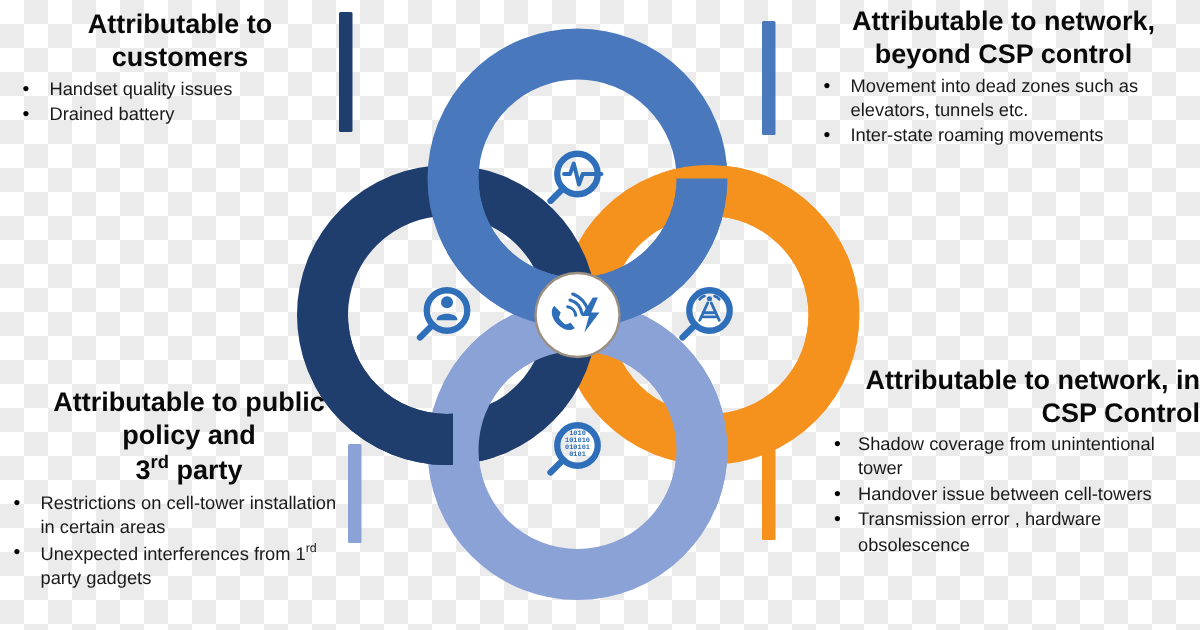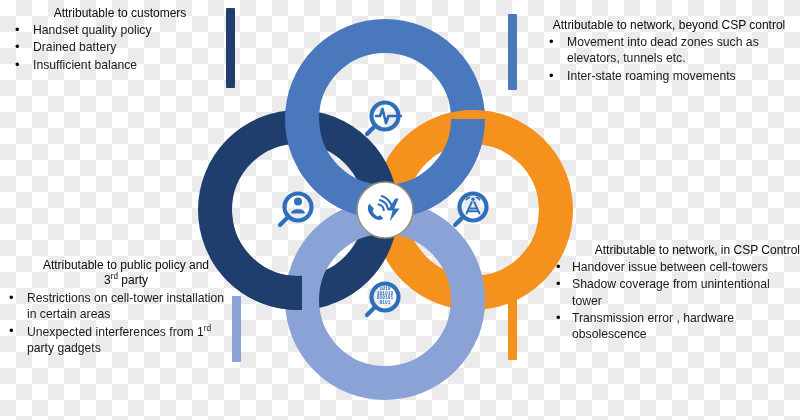--- a/index.html
+++ b/index.html
@@ -51,22 +51,22 @@
   .bar-bl { left: 232px; top: 296px; height: 66px; }
   .bar-br { left: 508px; top: 290px; height: 70px; }
 
   
   .block {
     position: absolute;
     color: #000000;
   }
   .block h3 {
     margin: 0 0 2px 0;
-    font-size: 12px;
-    font-weight: normal;
+    font-size: 18px;
+    font-weight: bold;
     line-height: 1.2;
     color: #0a0a0a;
   }
   .block ul {
     margin: 0;
     padding: 0;
     list-style: none;
   }
   .block li {
     position: relative;
@@ -87,21 +87,21 @@
   sup { font-size: 0.68em; vertical-align: super; }
 
   
   #blk-customers {
     left: 6px; top: 6px; width: 214px;
   }
   #blk-customers h3 { text-align: center; padding-left: 14px; }
 
   
   #blk-beyond {
-    left: 540px; top: 18px; width: 258px;
+    left: 540px; top: 4px; width: 258px;
   }
   #blk-beyond h3 { text-align: center; }
 
   
   #blk-policy {
     left: 0px; top: 258px; width: 228px;
   }
   #blk-policy h3 { text-align: center; padding-left: 24px; }
 
   
@@ -231,23 +231,22 @@
   </div>
 
   <div class="accent-bar bar-tl" style="background:#1f3e6e;"></div>
   <div class="accent-bar bar-tr" style="background:#4a78bd;"></div>
   <div class="accent-bar bar-bl" style="background:#8ba2d6;"></div>
   <div class="accent-bar bar-br" style="background:#f5921e;"></div>
 
   <div class="block" id="blk-customers">
     <h3>Attributable to customers</h3>
     <ul>
-      <li>Handset quality policy</li>
+      <li>Handset quality issues</li>
       <li>Drained battery</li>
-      <li>Insufficient balance</li>
     </ul>
   </div>
 
   <div class="block" id="blk-beyond">
     <h3>Attributable to network, beyond CSP control</h3>
     <ul>
       <li>Movement into dead zones such as elevators, tunnels etc.</li>
       <li>Inter-state roaming movements</li>
     </ul>
   </div>
@@ -260,19 +259,19 @@
     </h3>
     <ul>
       <li>Restrictions on cell-tower installation in certain areas</li>
       <li><span>Unexpected interferences from 1</span><sup>rd</sup><span> party gadgets</span></li>
     </ul>
   </div>
 
   <div class="block" id="blk-inctrl">
     <h3>Attributable to network, in CSP Control</h3>
     <ul>
+      <li>Shadow coverage from unintentional tower</li>
       <li>Handover issue between cell-towers</li>
-      <li>Shadow coverage from unintentional tower</li>
       <li>Transmission error , hardware obsolescence</li>
     </ul>
   </div>
 
 </div>
 
 </body></html>

